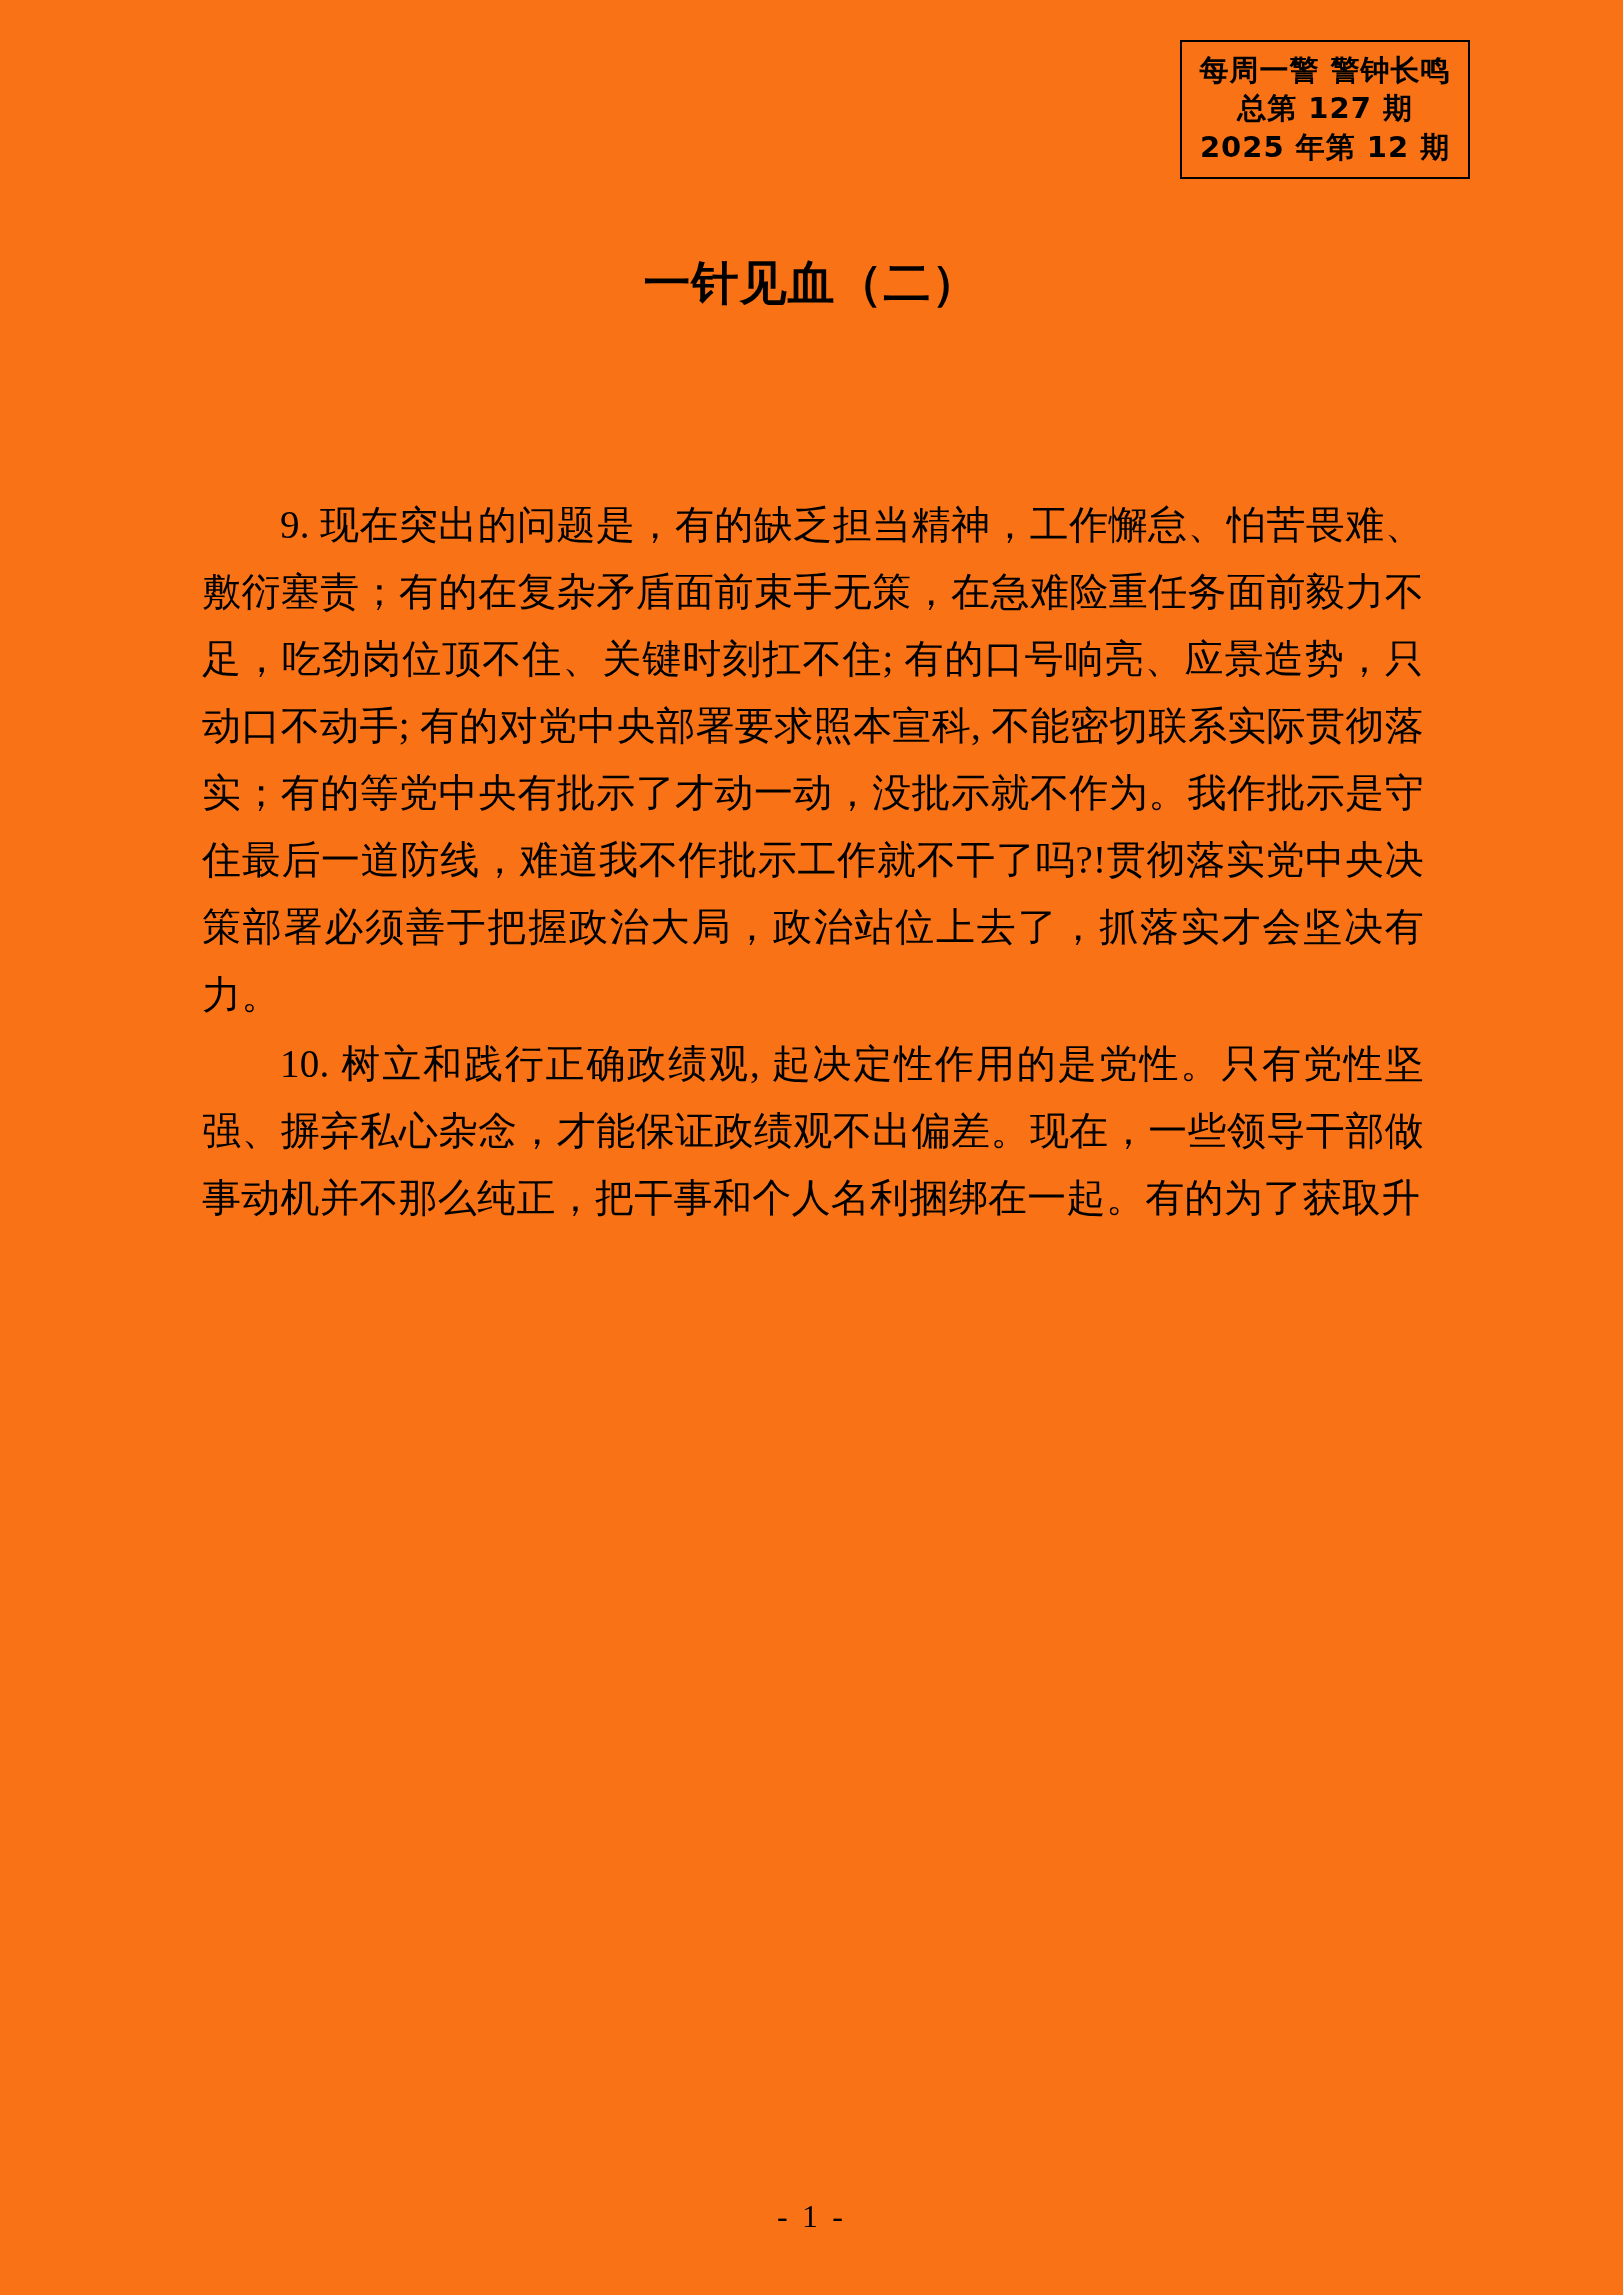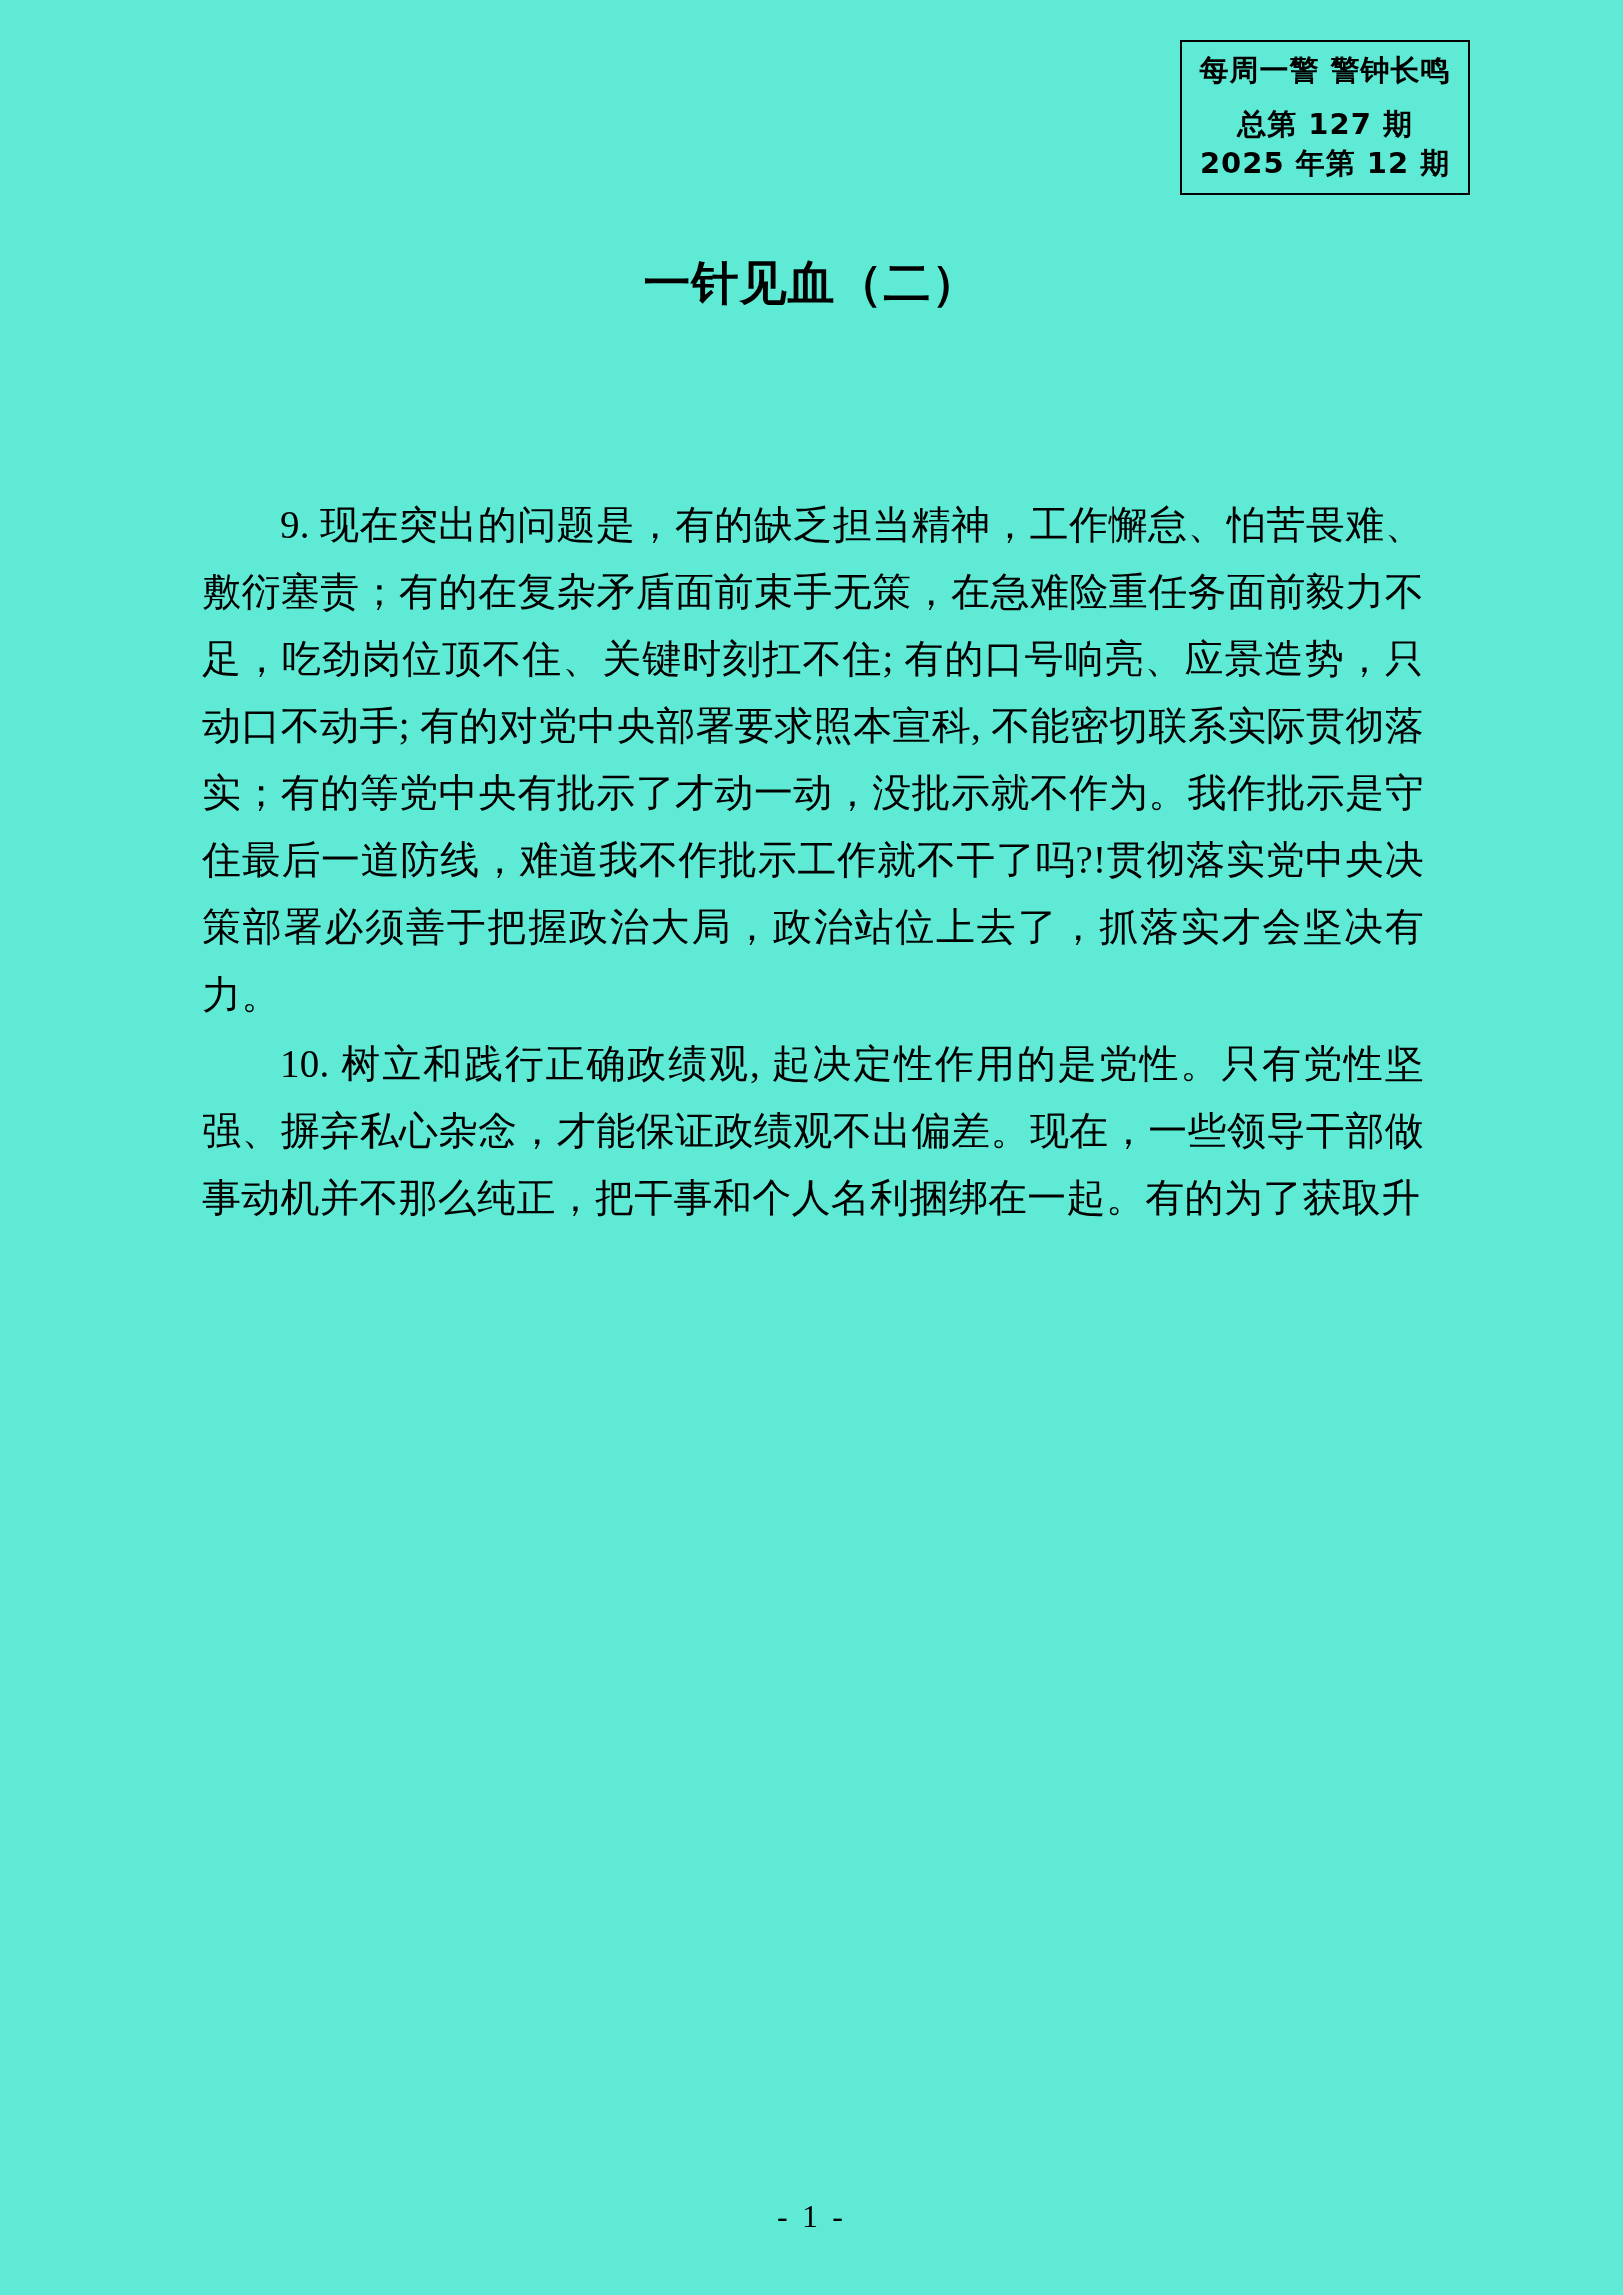--- a/index.html
+++ b/index.html
@@ -8,21 +8,21 @@
     background: #ffffff;
   }
   body {
     font-family: "Liberation Serif", "DejaVu Serif", serif;
     color: #000000;
   }
   .page {
     position: relative;
     width: 1623px;
     height: 2295px;
-    background: #5eead4;
+    background: #f97316;
     box-sizing: border-box;
     padding: 12px;
     overflow: hidden;
   }
 
   
   .header-box {
     position: absolute;
     top: 40px;
     right: 153px;
@@ -32,21 +32,21 @@
     line-height: 1.32;
   }
   .header-box .line {
     font-family: "DejaVu Sans", "Liberation Sans", sans-serif;
     font-weight: bold;
     font-size: 30px;
     letter-spacing: 1px;
     white-space: nowrap;
   }
   .header-box .line.l1 { font-size: 29px; }
-  .header-box .line.l2 { font-size: 29px; margin-top: 16px; }
+  .header-box .line.l2 { font-size: 29px; }
   .header-box .line.l3 { font-size: 29px; }
 
   
   .title {
     position: absolute;
     top: 251px;
     left: 0;
     width: 100%;
     text-align: center;
     font-family: "DejaVu Sans", "Liberation Sans", sans-serif;

